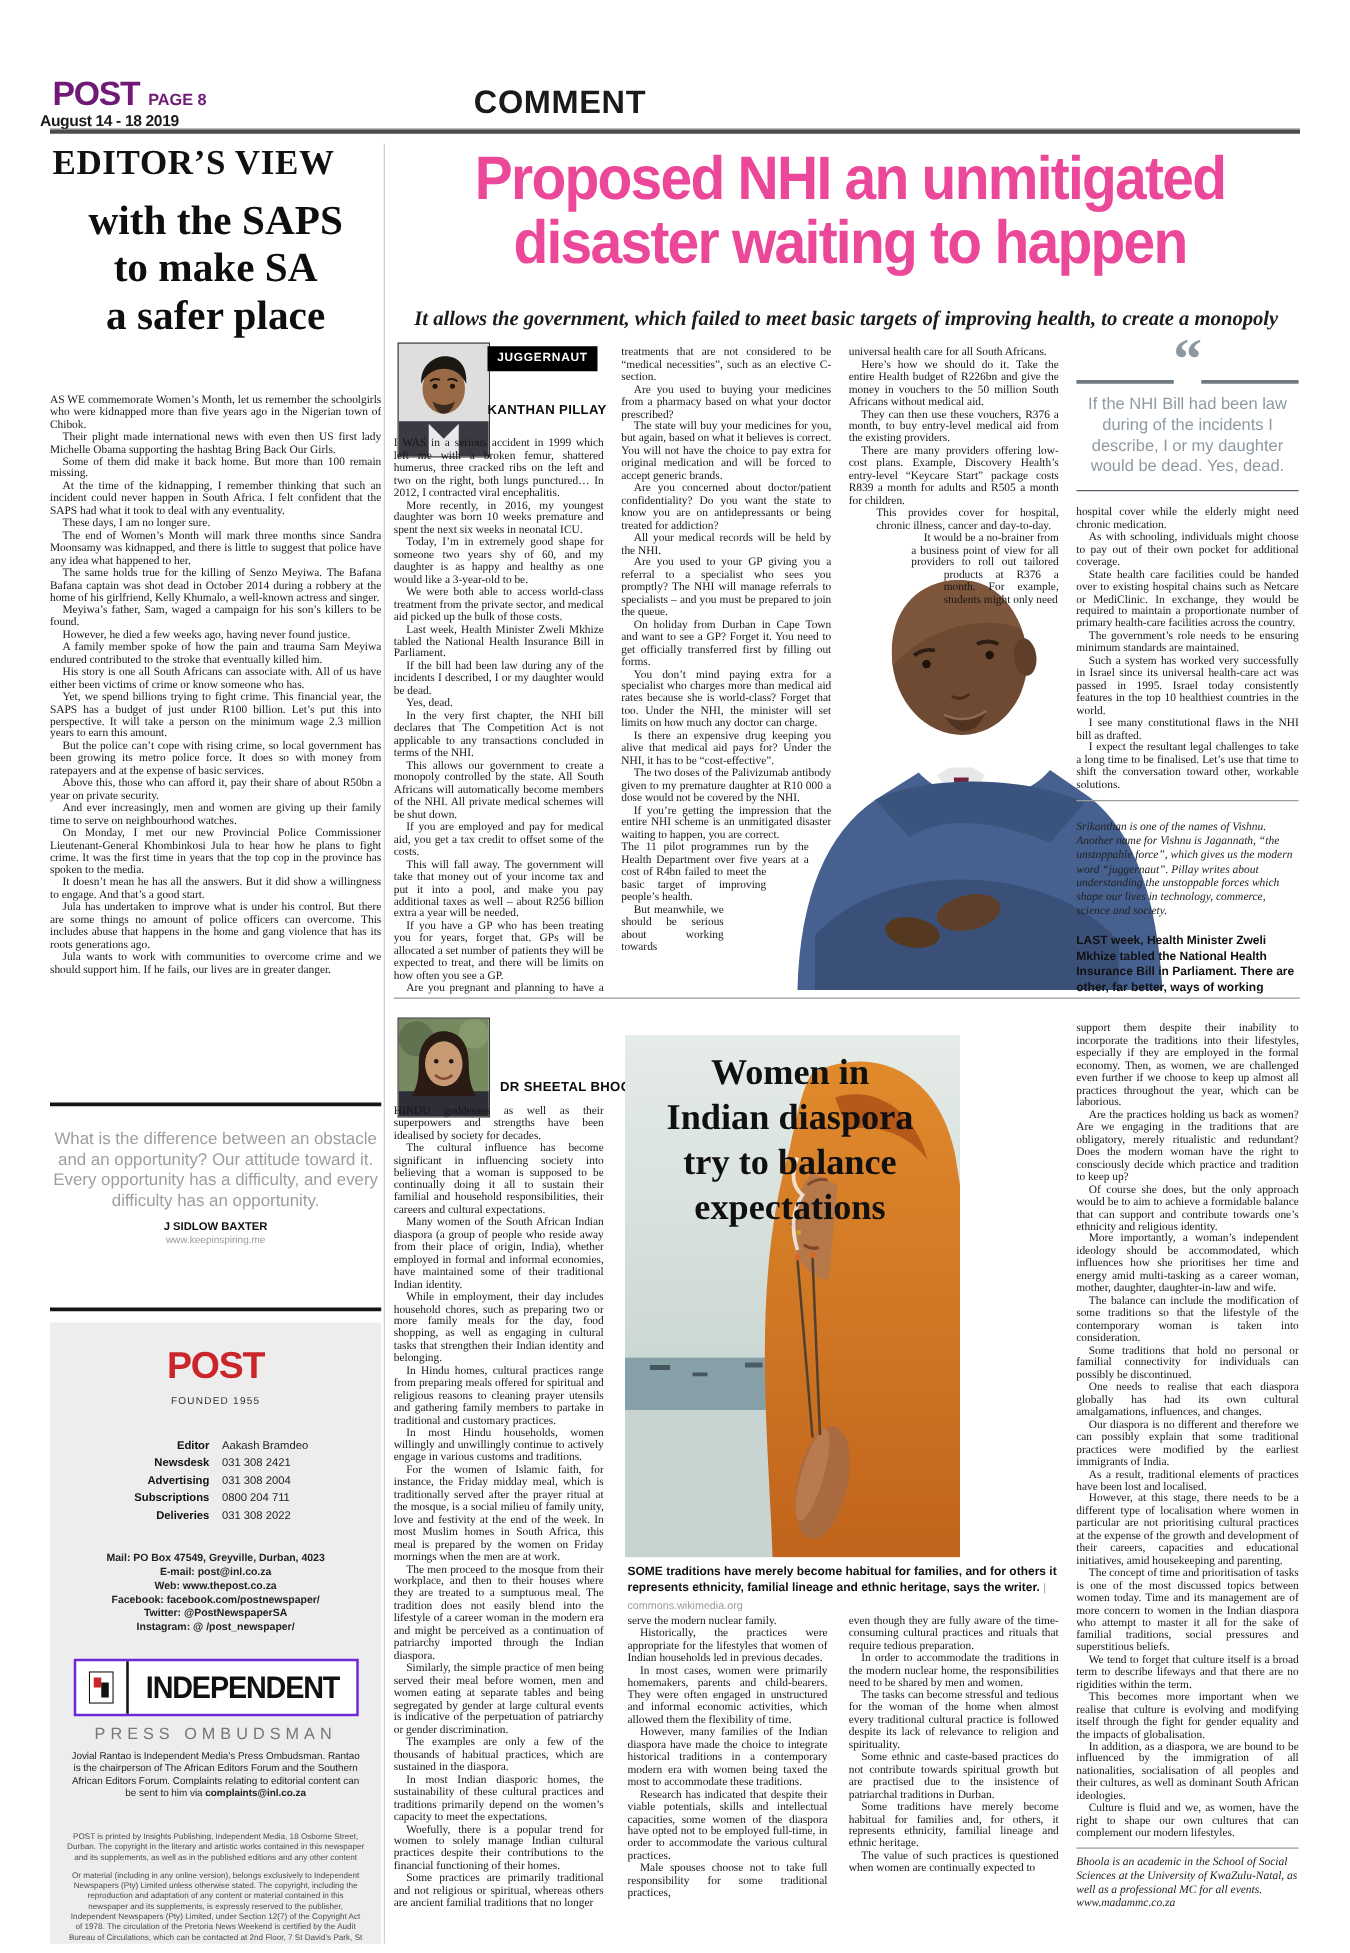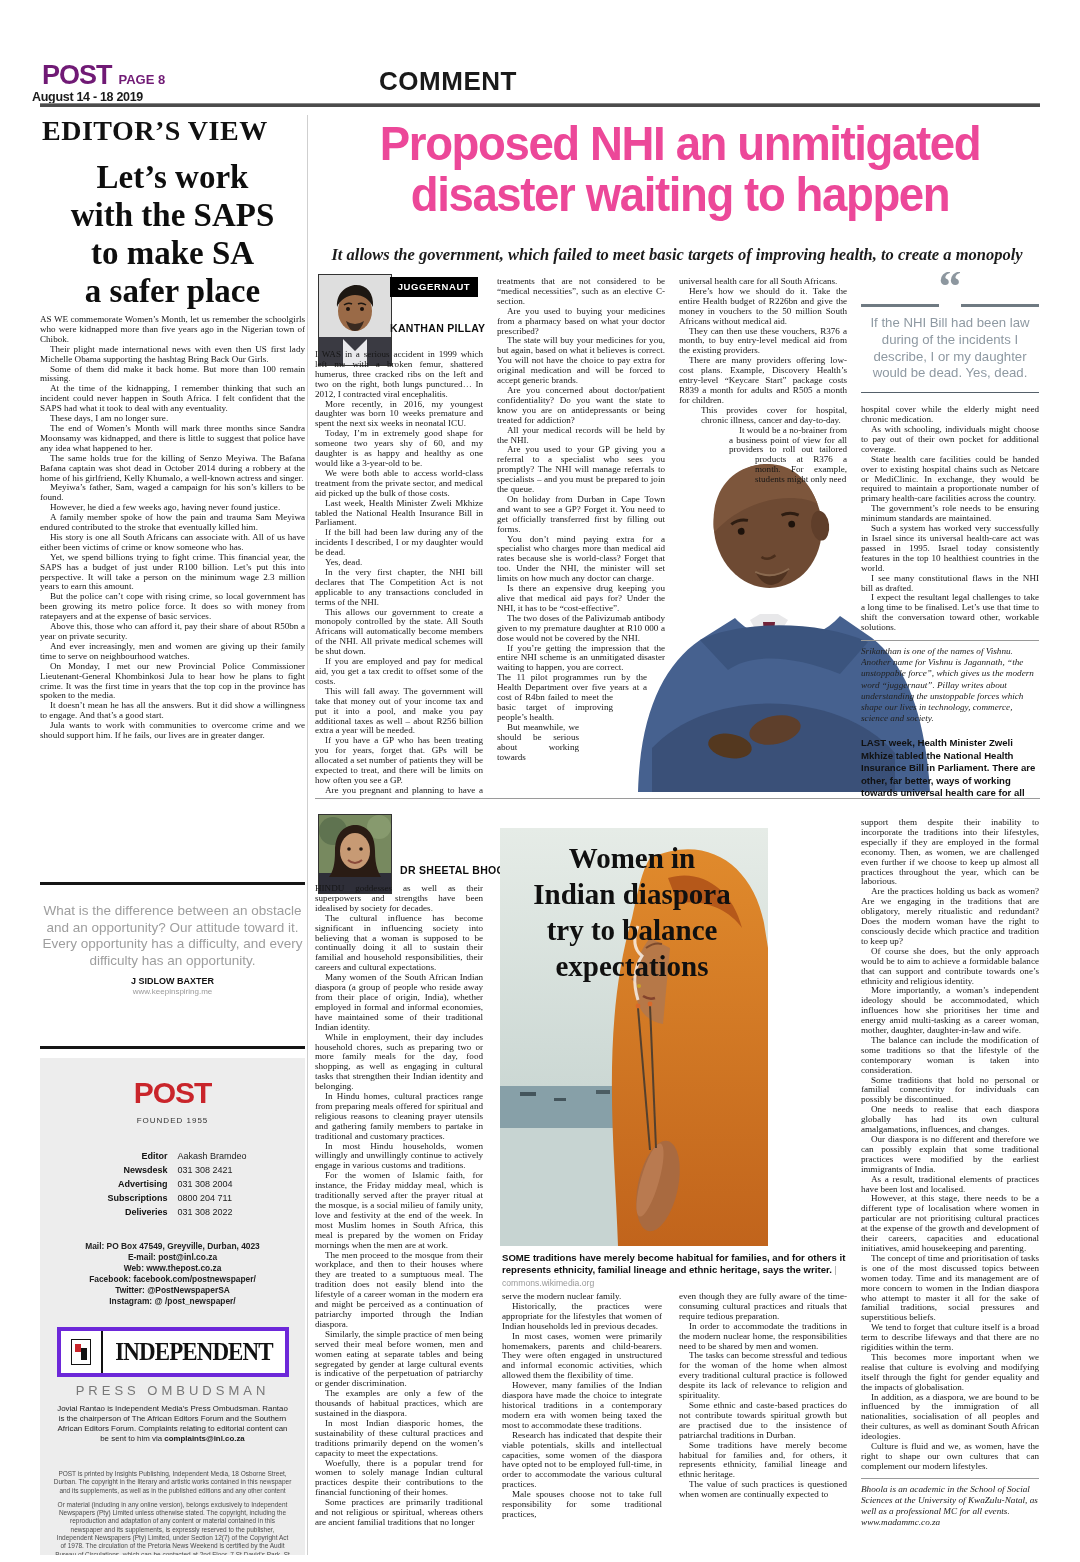--- a/index.html
+++ b/index.html
@@ -27,21 +27,21 @@
   .q-author{font:700 9px/12px "Liberation Sans",sans-serif;color:#111;text-align:center;}
   .q-src{font:400 8px/10px "Liberation Sans",sans-serif;color:#9a9a9a;text-align:center;}
   
   .grey-box{background:#ededed;text-align:center;font-family:"Liberation Sans",sans-serif;}
   .post-logo{font-weight:900;font-size:30px;letter-spacing:-1px;color:#c9252b;}
   .founded{font-size:8px;letter-spacing:1px;color:#333;}
   .contact-row{display:flex;justify-content:center;font-size:9px;line-height:14px;}
   .contact-row .cl{width:112px;text-align:right;font-weight:700;padding-right:10px;color:#111;}
   .contact-row .cv{width:112px;text-align:left;color:#222;}
   .addr p{margin:0;font:600 8.4px/11px "Liberation Sans",sans-serif;color:#222;text-indent:0;text-align:center;}
-  .indep-box{width:224px;height:42px;margin:0 auto;background:#fff;border:4px solid #6d28d9;display:flex;align-items:center;font-family:Liberation Serif, serif;}
+  .indep-box{width:224px;height:42px;margin:0 auto;background:#fff;border:2px solid #6d28d9;display:flex;align-items:center;}
   .indep-word{font-weight:900;font-size:25px;letter-spacing:-1px;color:#111;flex:1;text-align:center;transform:scaleX(.92);}
   .ombud{font:400 13px/15px "Liberation Sans",sans-serif;color:#777;letter-spacing:4px;}
   .ombud-text{font:400 7.9px/10px "Liberation Sans",sans-serif;color:#222;text-align:center;}
   .legal p{margin:0 0 6px 0;font:400 6.5px/8.3px "Liberation Sans",sans-serif;color:#4a4a4a;text-indent:0;text-align:center;}
   
   .main-hl{text-align:center;font-family:"Liberation Sans",sans-serif;font-weight:900;color:#ec4899;}
   .main-hl p{margin:0;font-size:49px;line-height:51px;letter-spacing:-1.5px;transform:scaleX(.93);}
   .standfirst{font:italic 700 16.5px/20px "Liberation Serif",serif;text-align:center;color:#1c1c1c;}
   .tag{background:#000;color:#fff;font:700 9.5px/20px "Liberation Sans",sans-serif;text-align:center;letter-spacing:.6px;}
   .byline{font:900 10.5px/12px "Liberation Sans",sans-serif;color:#0d0d0d;letter-spacing:.3px;}
@@ -73,21 +73,20 @@
     <span>POST</span><span class="pg">PAGE 8</span>
   </div>
   <div class="abs hdr-date" style="left:32px;top:90px;">August 14 - 18 2019</div>
   <div class="abs section-title" style="left:0;top:66px;width:896px;">COMMENT</div>
   <div class="abs hdr-rule" style="left:40px;top:103px;width:1000px;"></div>
 
   <div class="abs vert-rule" style="left:307px;top:115px;height:1440px;"></div>
 
   <div class="abs kicker" style="left:42px;top:116px;width:265px;">EDITOR’S VIEW</div>
   <div class="abs ed-headline" style="left:40px;top:158px;width:265px;">
-      <p>Let’s work</p>
       <p>with the SAPS</p>
       <p>to make SA</p>
       <p>a safer place</p>
     </div>
   <div class="abs colbox bodytext" style="left:40px;top:315px;width:265px;height:562px;">
       <p>AS WE commemorate Women’s Month, let us remember the schoolgirls who were kidnapped more than five years ago in the Nigerian town of Chibok.</p>
       <p>Their plight made international news with even then US first lady Michelle Obama supporting the hashtag Bring Back Our Girls.</p>
       <p>Some of them did make it back home. But more than 100 remain missing.</p>
       <p>At the time of the kidnapping, I remember thinking that such an incident could never happen in South Africa. I felt confident that the SAPS had what it took to deal with any eventuality.</p>
       <p>These days, I am no longer sure.</p>
@@ -96,20 +95,21 @@
       <p>Meyiwa’s father, Sam, waged a campaign for his son’s killers to be found.</p>
       <p>However, he died a few weeks ago, having never found justice.</p>
       <p>A family member spoke of how the pain and trauma Sam Meyiwa endured contributed to the stroke that eventually killed him.</p>
       <p>His story is one all South Africans can associate with. All of us have either been victims of crime or know someone who has.</p>
       <p>Yet, we spend billions trying to fight crime. This financial year, the SAPS has a budget of just under R100 billion. Let’s put this into perspective. It will take a person on the minimum wage 2.3 million years to earn this amount.</p>
       <p>But the police can’t cope with rising crime, so local government has been growing its metro police force. It does so with money from ratepayers and at the expense of basic services.</p>
       <p>Above this, those who can afford it, pay their share of about R50bn a year on private security.</p>
       <p>And ever increasingly, men and women are giving up their family time to serve on neighbourhood watches.</p>
       <p>On Monday, I met our new Provincial Police Commissioner Lieutenant-General Khombinkosi Jula to hear how he plans to fight crime. It was the first time in years that the top cop in the province has spoken to the media.</p>
       <p>It doesn’t mean he has all the answers. But it did show a willingness to engage. And that’s a good start.</p>
+      <p>Jula has undertaken to improve what is under his control. But there are some things no amount of police officers can overcome. This includes abuse that happens in the home and gang violence that has its roots generations ago.</p>
       <p>Jula wants to work with communities to overcome crime and we should support him. If he fails, our lives are in greater danger.</p>
     </div>
 
   <div class="abs rule-thick" style="left:40px;top:882px;width:265px;"></div>
 
   <div class="abs" style="left:40px;top:895px;width:265px;">
     <div class="q-text" style="margin-top:8px;">What is the difference between an obstacle and an opportunity? Our attitude toward it. Every opportunity has a difficulty, and every difficulty has an opportunity.</div>
     <div class="q-author" style="margin-top:6px;">J SIDLOW BAXTER</div>
     <div class="q-src">www.keepinspiring.me</div>
   </div>
@@ -278,21 +278,21 @@
     <div class="bodytext" style="margin-top:12px;">
         <p>hospital cover while the elderly might need chronic medication.</p>
         <p>As with schooling, individuals might choose to pay out of their own pocket for additional coverage.</p>
         <p>State health care facilities could be handed over to existing hospital chains such as Netcare or MediClinic. In exchange, they would be required to maintain a proportionate number of primary health-care facilities across the country.</p>
         <p>The government’s role needs to be ensuring minimum standards are maintained.</p>
         <p>Such a system has worked very successfully in Israel since its universal health-care act was passed in 1995. Israel today consistently features in the top 10 healthiest countries in the world.</p>
         <p>I see many constitutional flaws in the NHI bill as drafted.</p>
         <p>I expect the resultant legal challenges to take a long time to be finalised. Let’s use that time to shift the conversation toward other, workable solutions.</p>
       </div>
     <div class="rule-thin" style="margin-top:7px;"></div>
-    <div class="bio" style="margin-top:5px;">Srikanthan is one of the names of Vishnu. Another name for Vishnu is Jagannath, “the unstoppable force”, which gives us the modern word “juggernaut”. Pillay writes about understanding the unstoppable forces which shape our lives in technology, commerce, science and society.</div>
+    <div class="bio" style="margin-top:15px;">Srikanthan is one of the names of Vishnu. Another name for Vishnu is Jagannath, “the unstoppable force”, which gives us the modern word “juggernaut”. Pillay writes about understanding the unstoppable forces which shape our lives in technology, commerce, science and society.</div>
     <div class="photocap" style="margin-top:13px;">
       <span>LAST week, Health Minister Zweli Mkhize tabled the National Health Insurance Bill in Parliament. There are other, far better, ways of working towards universal health care for all South Africans, says the writer.</span>
       
     </div>
   </div>
 
   <div class="abs rule-thin" style="left:315px;top:798px;width:725px;"></div>
 
   <svg class="abs headshot" style="left:318px;top:814px;" width="72" height="78" viewBox="0 0 72 78">
     <rect width="72" height="78" fill="#77895f"></rect>

